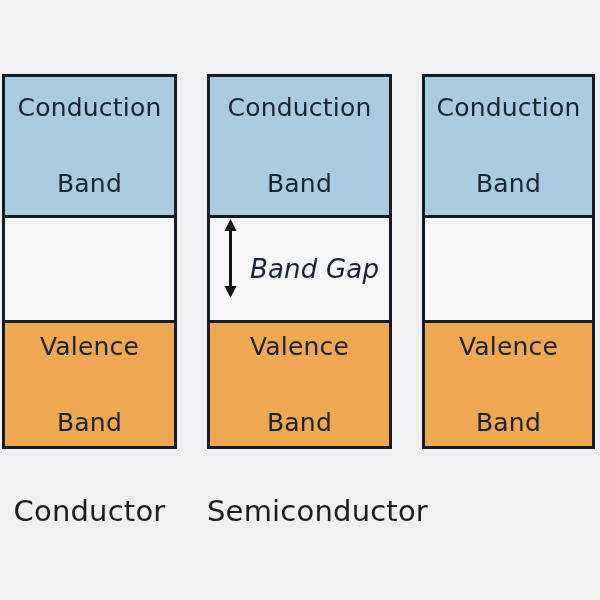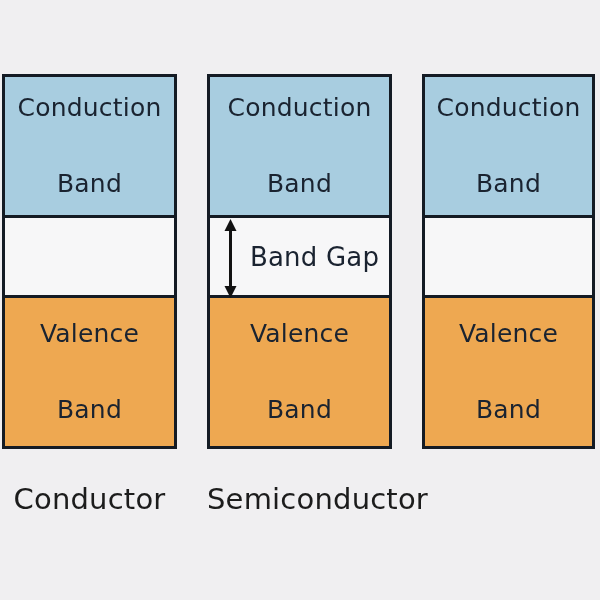--- a/index.html
+++ b/index.html
@@ -46,47 +46,48 @@
     color: var(--band-text);
     letter-spacing: 0.2px;
     gap: 46px;
   }
   .band.conduction {
     height: 141px;
     background: var(--conduction-fill);
     border-bottom: 3px solid var(--border);
   }
   .band.gapzone {
-    height: 80px;
+    height: 105px;
     background: var(--gap-fill);
     border-bottom: 3px solid var(--border);
     position: relative;
     flex-direction: row;
     justify-content: center;
+    font-style: italic;
   }
   .band.valence {
     flex: 1;
     background: var(--valence-fill);
   }
 
   .gap-arrow {
     position: absolute;
     left: 12px;
     top: 1px;
   }
   .gap-label {
     font-size: 26px;
     color: var(--band-text);
     padding-left: 30px;
     white-space: nowrap;
   }
 
   .col-label {
     position: absolute;
-    top: 482px;
+    top: 494px;
     text-align: center;
     font-size: 29px;
     line-height: 34px;
     color: var(--label-text);
     letter-spacing: 0.2px;
   }
   .label-1 { left: 2px;   width: 175px; }
   .label-2 { left: 207px; width: 185px; }
   .label-3 { left: 422px; width: 173px; }
 </style>

